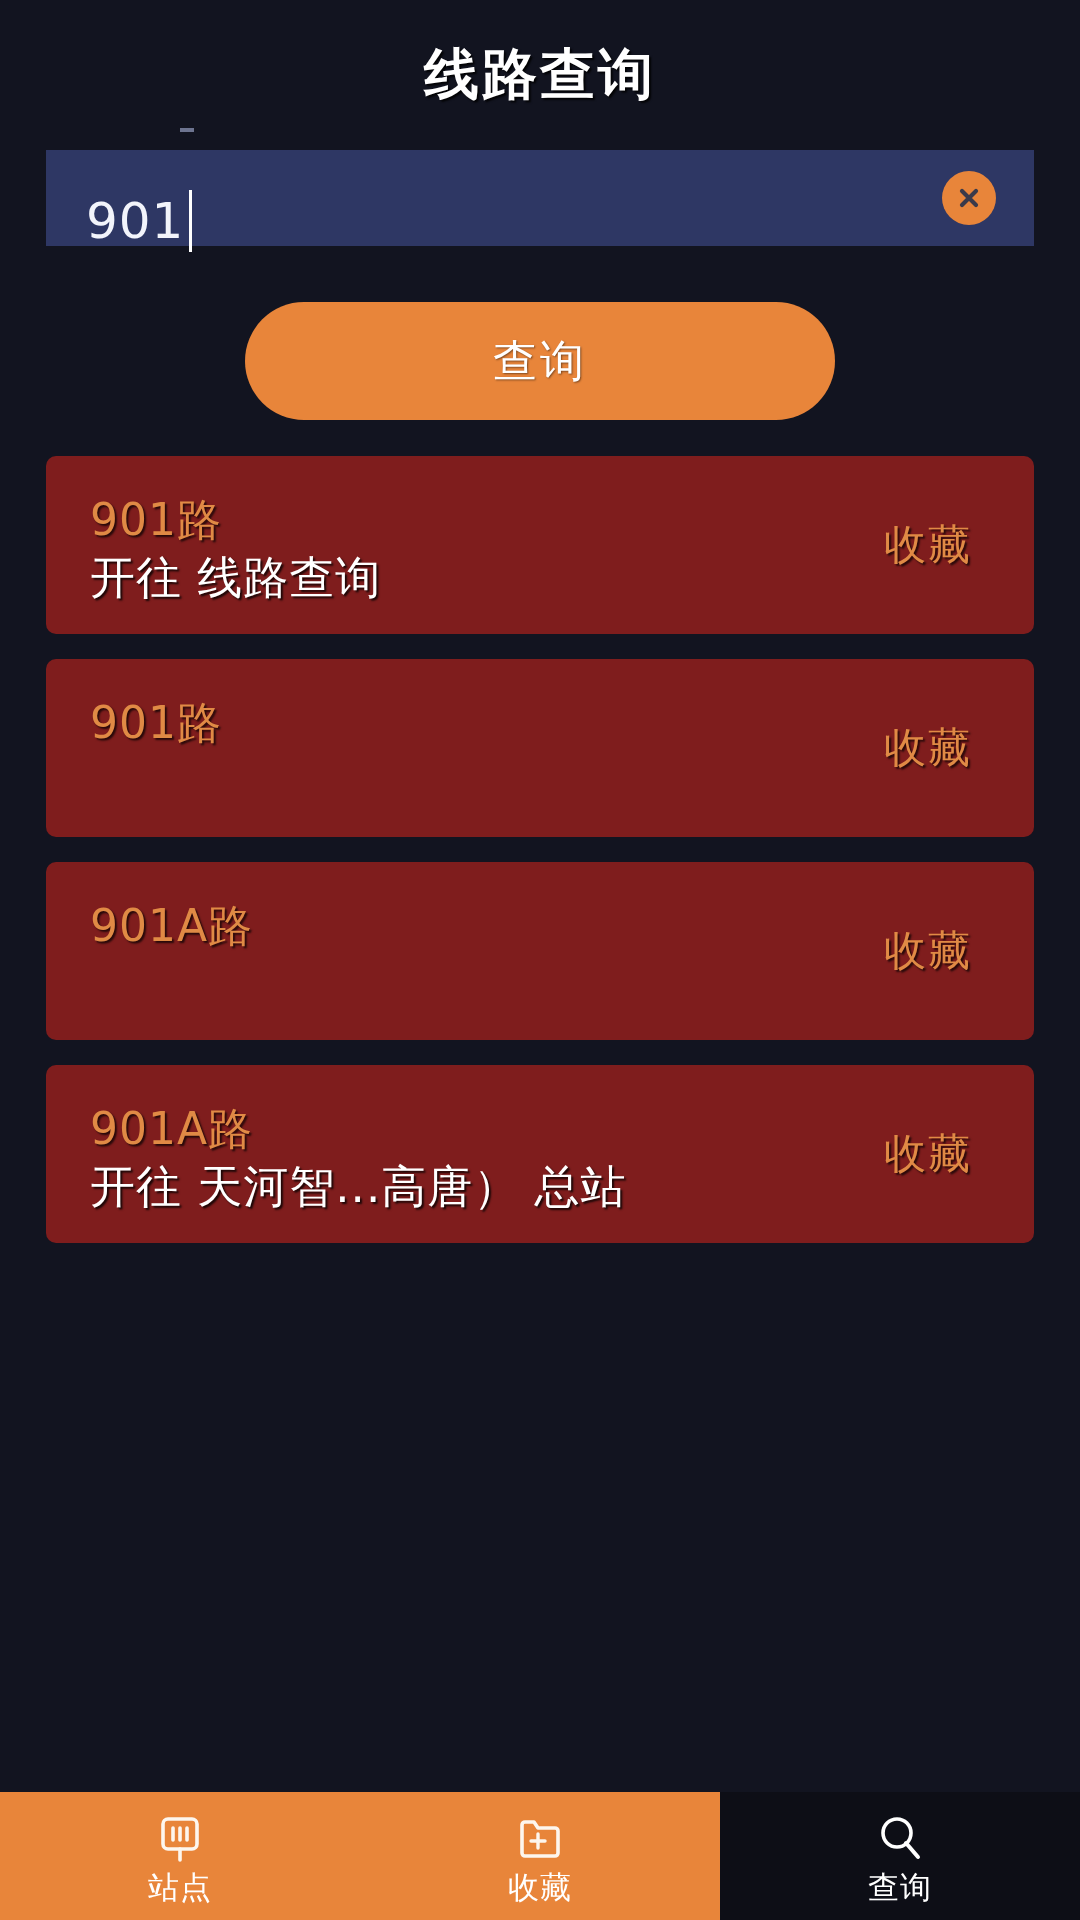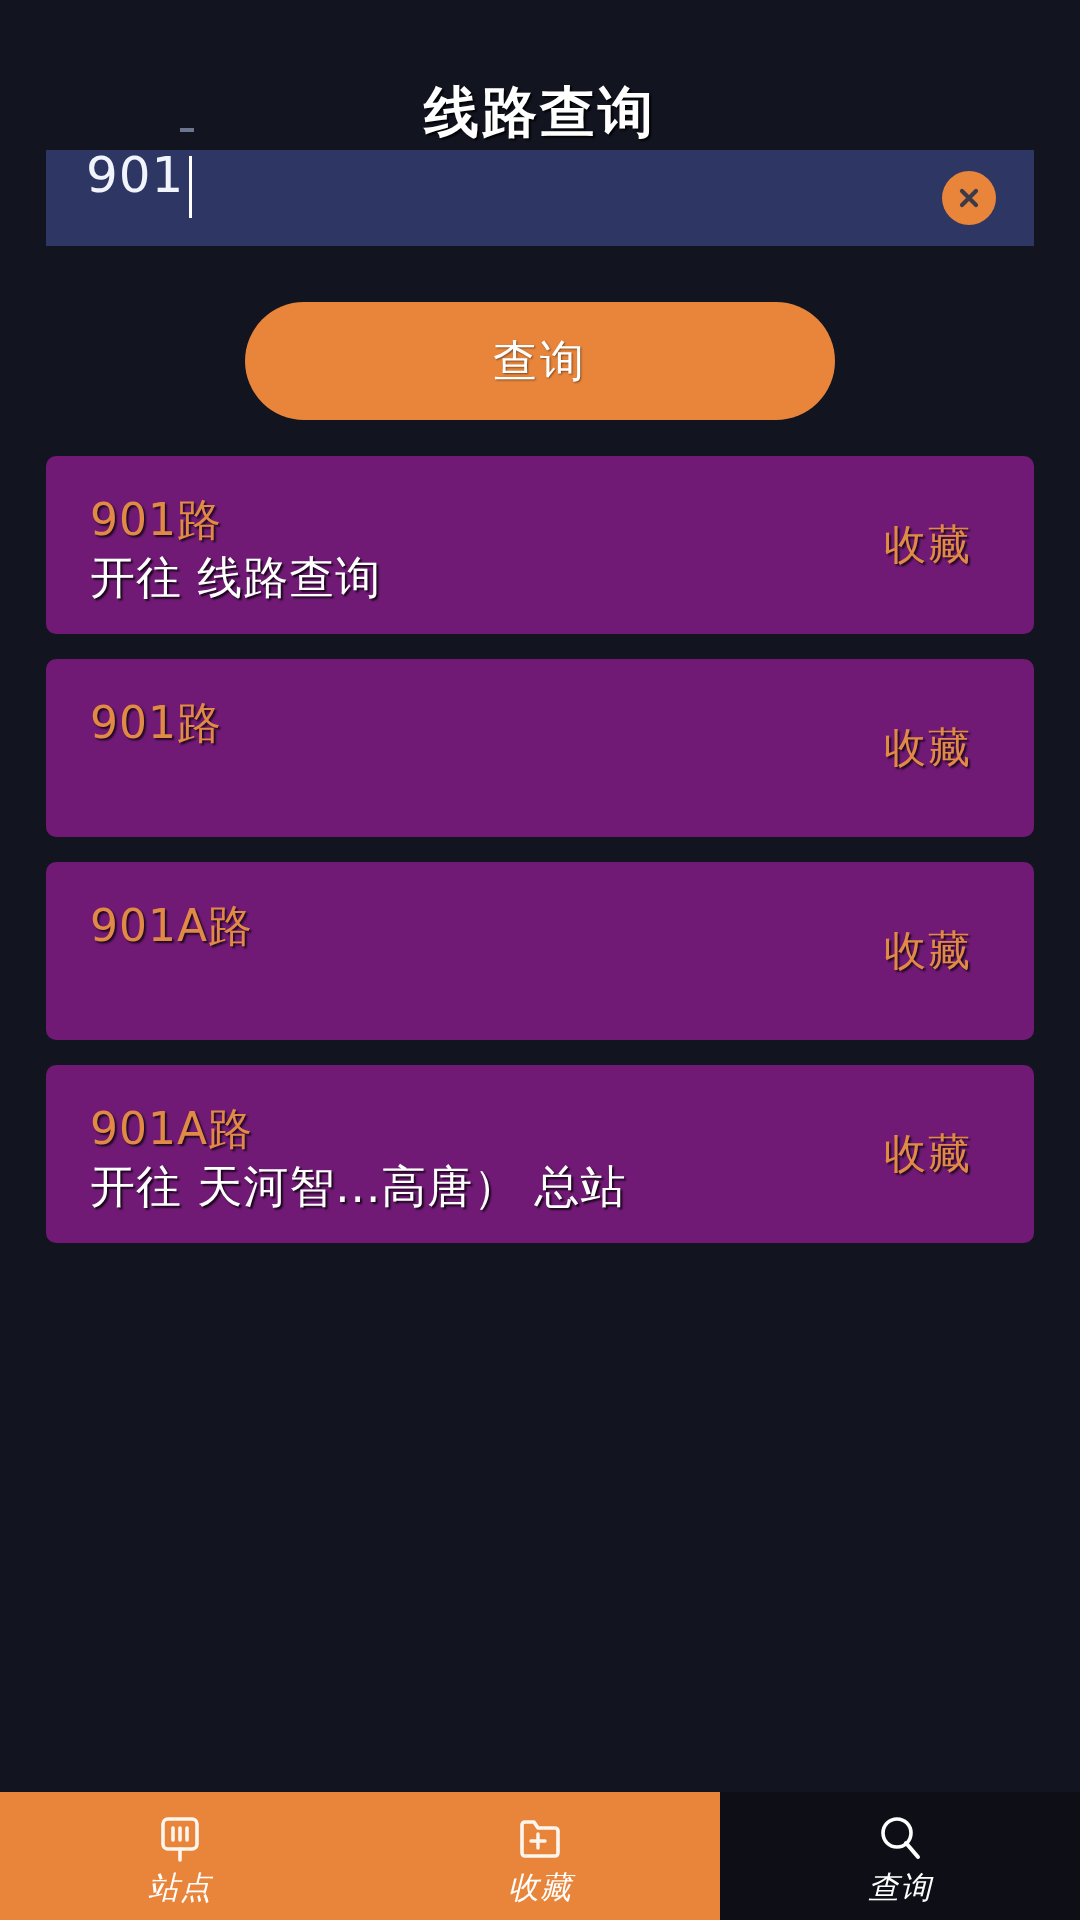--- a/index.html
+++ b/index.html
@@ -8,21 +8,21 @@
     background:#121420;
     font-family:"DejaVu Sans","Liberation Sans",sans-serif;
     overflow:hidden;
     position:relative;
   }
   .screen{position:relative;width:1080px;height:1920px;display:flex;flex-direction:column;}
 
   
   .header{
     height:150px;
-    display:flex;align-items:flex-end;justify-content:center;
+    display:flex;align-items:center;justify-content:center;
     flex:0 0 auto;
   }
   .header-title{
     color:#ffffff;
     font-size:55px;
     font-weight:bold;
     letter-spacing:3px;
     text-shadow:2px 2px 2px rgba(0,0,0,.85);
   }
 
@@ -35,21 +35,21 @@
   .search-tick{
     position:absolute;
     left:180px;top:-22px;
     width:14px;height:4px;
     background:#6d7490;
   }
   .search-field{
     position:relative;
     height:96px;
     background:#2e3764;
-    display:flex;align-items:flex-start;
+    display:flex;align-items:flex-end;
     box-sizing:border-box;
     padding:0 30px 0 40px;
   }
   .search-value{
     color:#f2f4fb;
     font-size:50px;
     line-height:1;
     letter-spacing:1px;
     white-space:nowrap;
   }
@@ -93,21 +93,21 @@
   }
 
   
   .results{
     flex:1 1 auto;
     padding:36px 46px 0 46px;
     overflow:hidden;
   }
   .route-card{
     position:relative;
-    background:#701a75;
+    background:#7f1d1d;
     border-radius:10px;
     height:178px;
     margin-bottom:25px;
     box-sizing:border-box;
     padding:38px 0 0 44px;
     cursor:pointer;
   }
   .route-no{
     color:#e08a45;
     font-size:44px;
@@ -156,21 +156,20 @@
   .tab-icon{
     width:56px;height:56px;
     display:flex;align-items:center;justify-content:center;
   }
   .tab-icon svg{display:block;}
   .tab-label{
     color:#ffffff;
     font-size:31px;
     letter-spacing:1px;
     line-height:1;
-    font-style:italic;
   }
 </style>
 </head>
 <body>
 
 <div class="screen">
 
   <div class="header">
     <div class="header-title">线路查询</div>
   </div>

